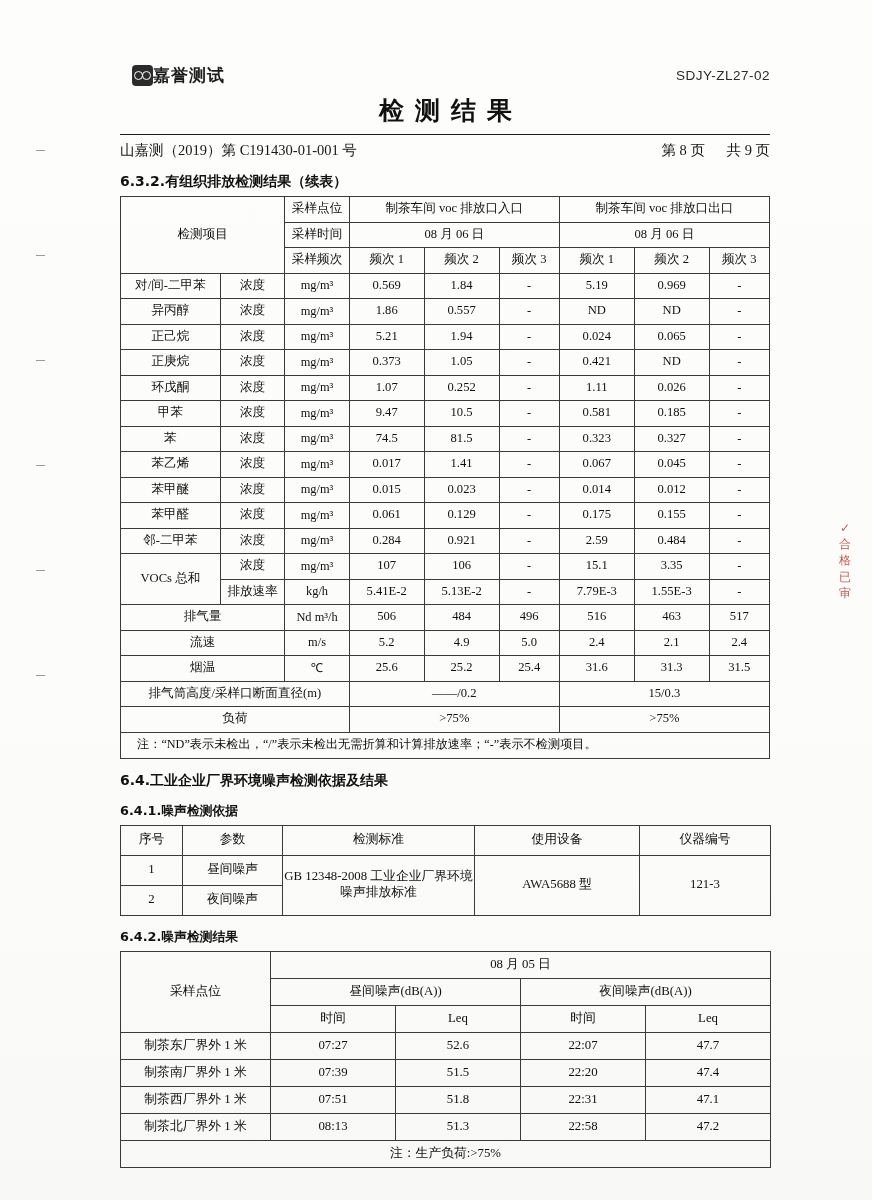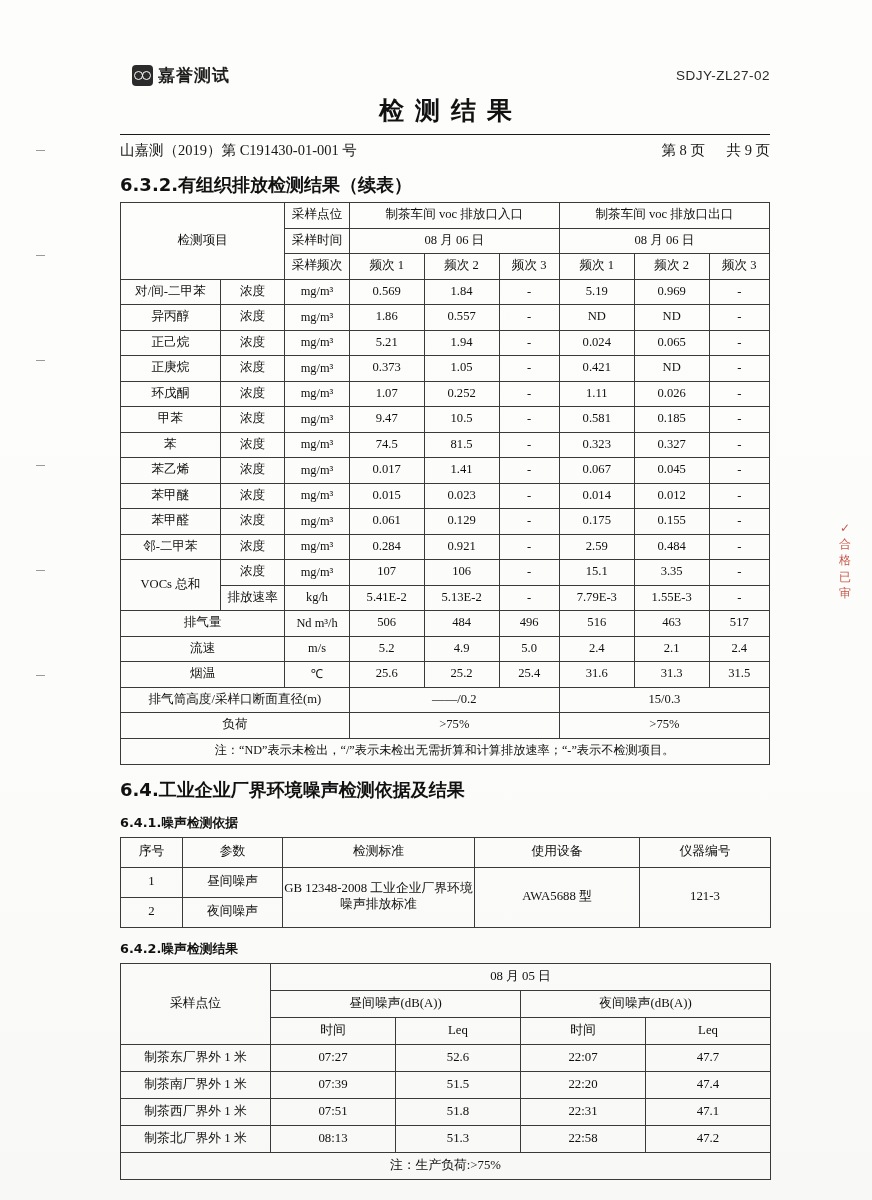--- a/index.html
+++ b/index.html
@@ -37,21 +37,20 @@
   .hdr {
     position: relative;
     height: 44px;
   }
   .logo-wrap {
     position: absolute;
     left: 12px;
     top: 18px;
     display: flex;
     align-items: center;
-    gap: 5px;
   }
   .logo-mark {
     width: 21px;
     height: 21px;
     background: #2b2b2b;
     border-radius: 4px;
     position: relative;
     flex: none;
   }
   .logo-mark::before,
@@ -100,21 +99,21 @@
     justify-content: space-between;
     align-items: flex-end;
     margin-top: 6px;
     font-size: 14.5px;
     color: #161616;
   }
   .subhdr .pager span { margin-left: 18px; }
 
   
   .sec-h {
-    font-size: 18px;
+    font-size: 14px;
     font-weight: bold;
     color: #111;
     margin: 13px 0 5px 0;
     font-family: "DejaVu Sans", "Liberation Sans", sans-serif;
   }
   .sec-h.small { font-size: 12.8px; }
 
   
   table {
     border-collapse: collapse;
@@ -131,22 +130,22 @@
     font-weight: normal;
     line-height: 1.25;
     height: 25px;
     box-sizing: border-box;
     word-break: break-all;
   }
   .t-main td { height: 25.5px; }
   .unit { font-family: "Liberation Serif", serif; font-size: 12.4px; }
   .num  { font-family: "Liberation Serif", serif; font-size: 12.6px; }
   .note-row td {
-    text-align: center;
-    padding-left: 0;
+    text-align: left;
+    padding-left: 16px;
     font-size: 12.2px;
     height: 26px;
   }
   .t-noise1 { margin-top: 2px; }
   .t-noise1 td { height: 30px; font-size: 12.8px; }
   .t-noise2 td { height: 27px; font-size: 12.8px; margin-top: 24px; }
   .center-note { text-align: center; }
 
   
   .margin-mark {

